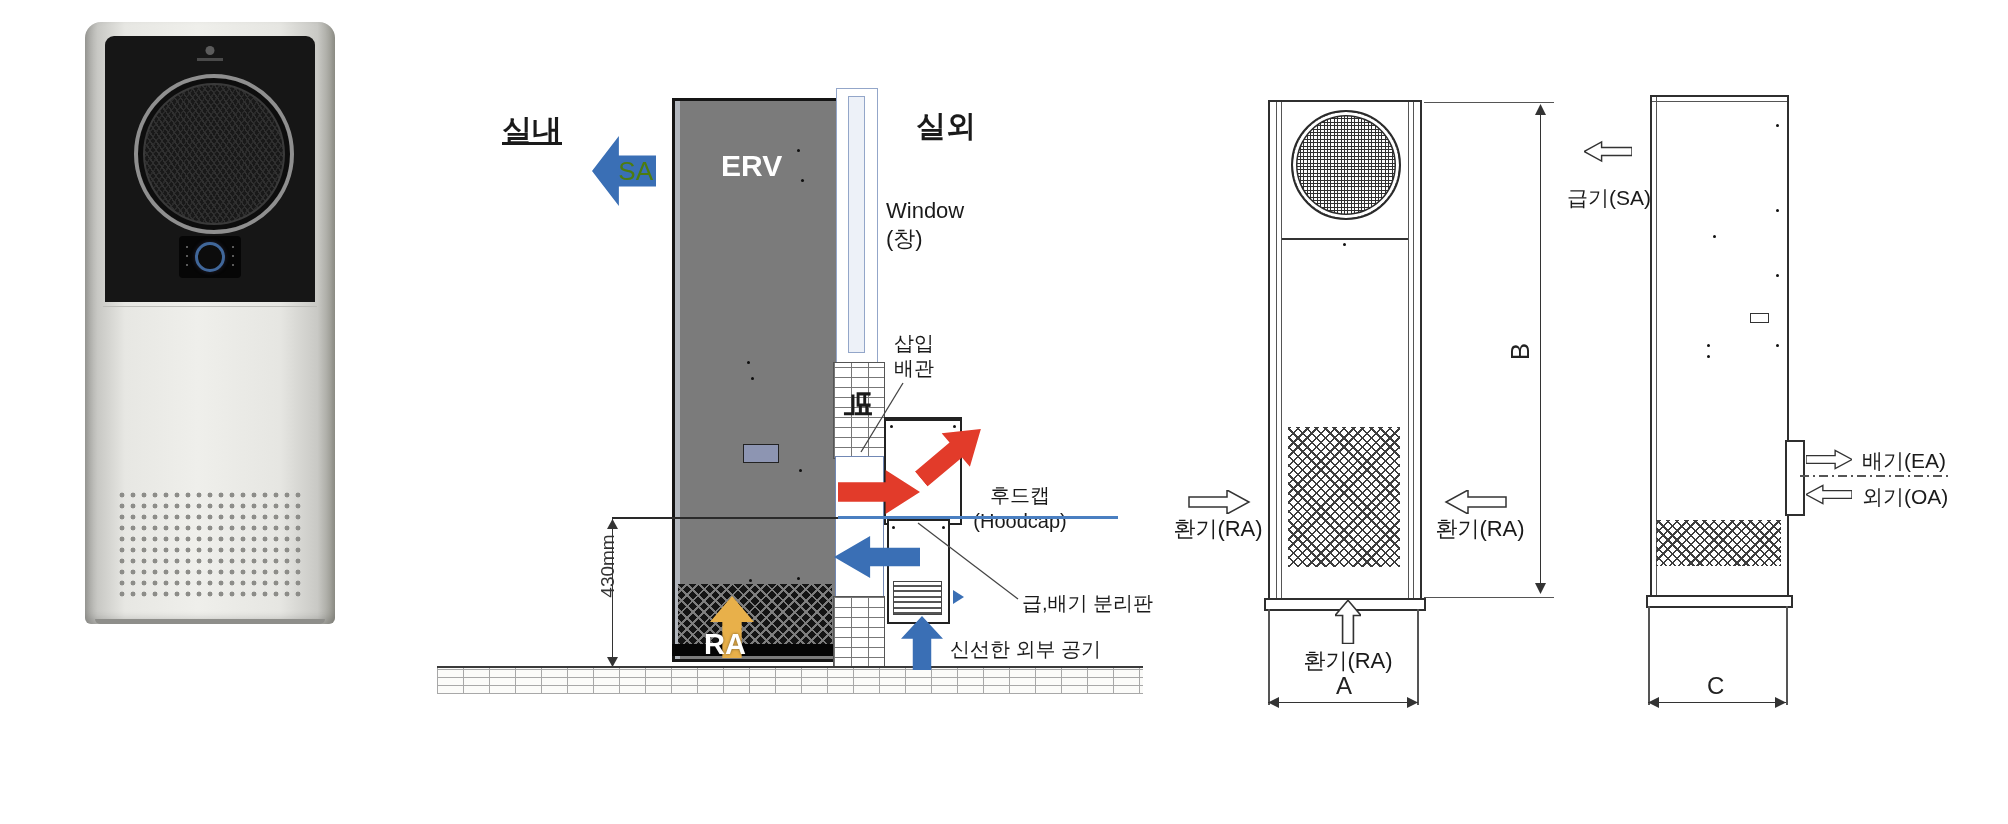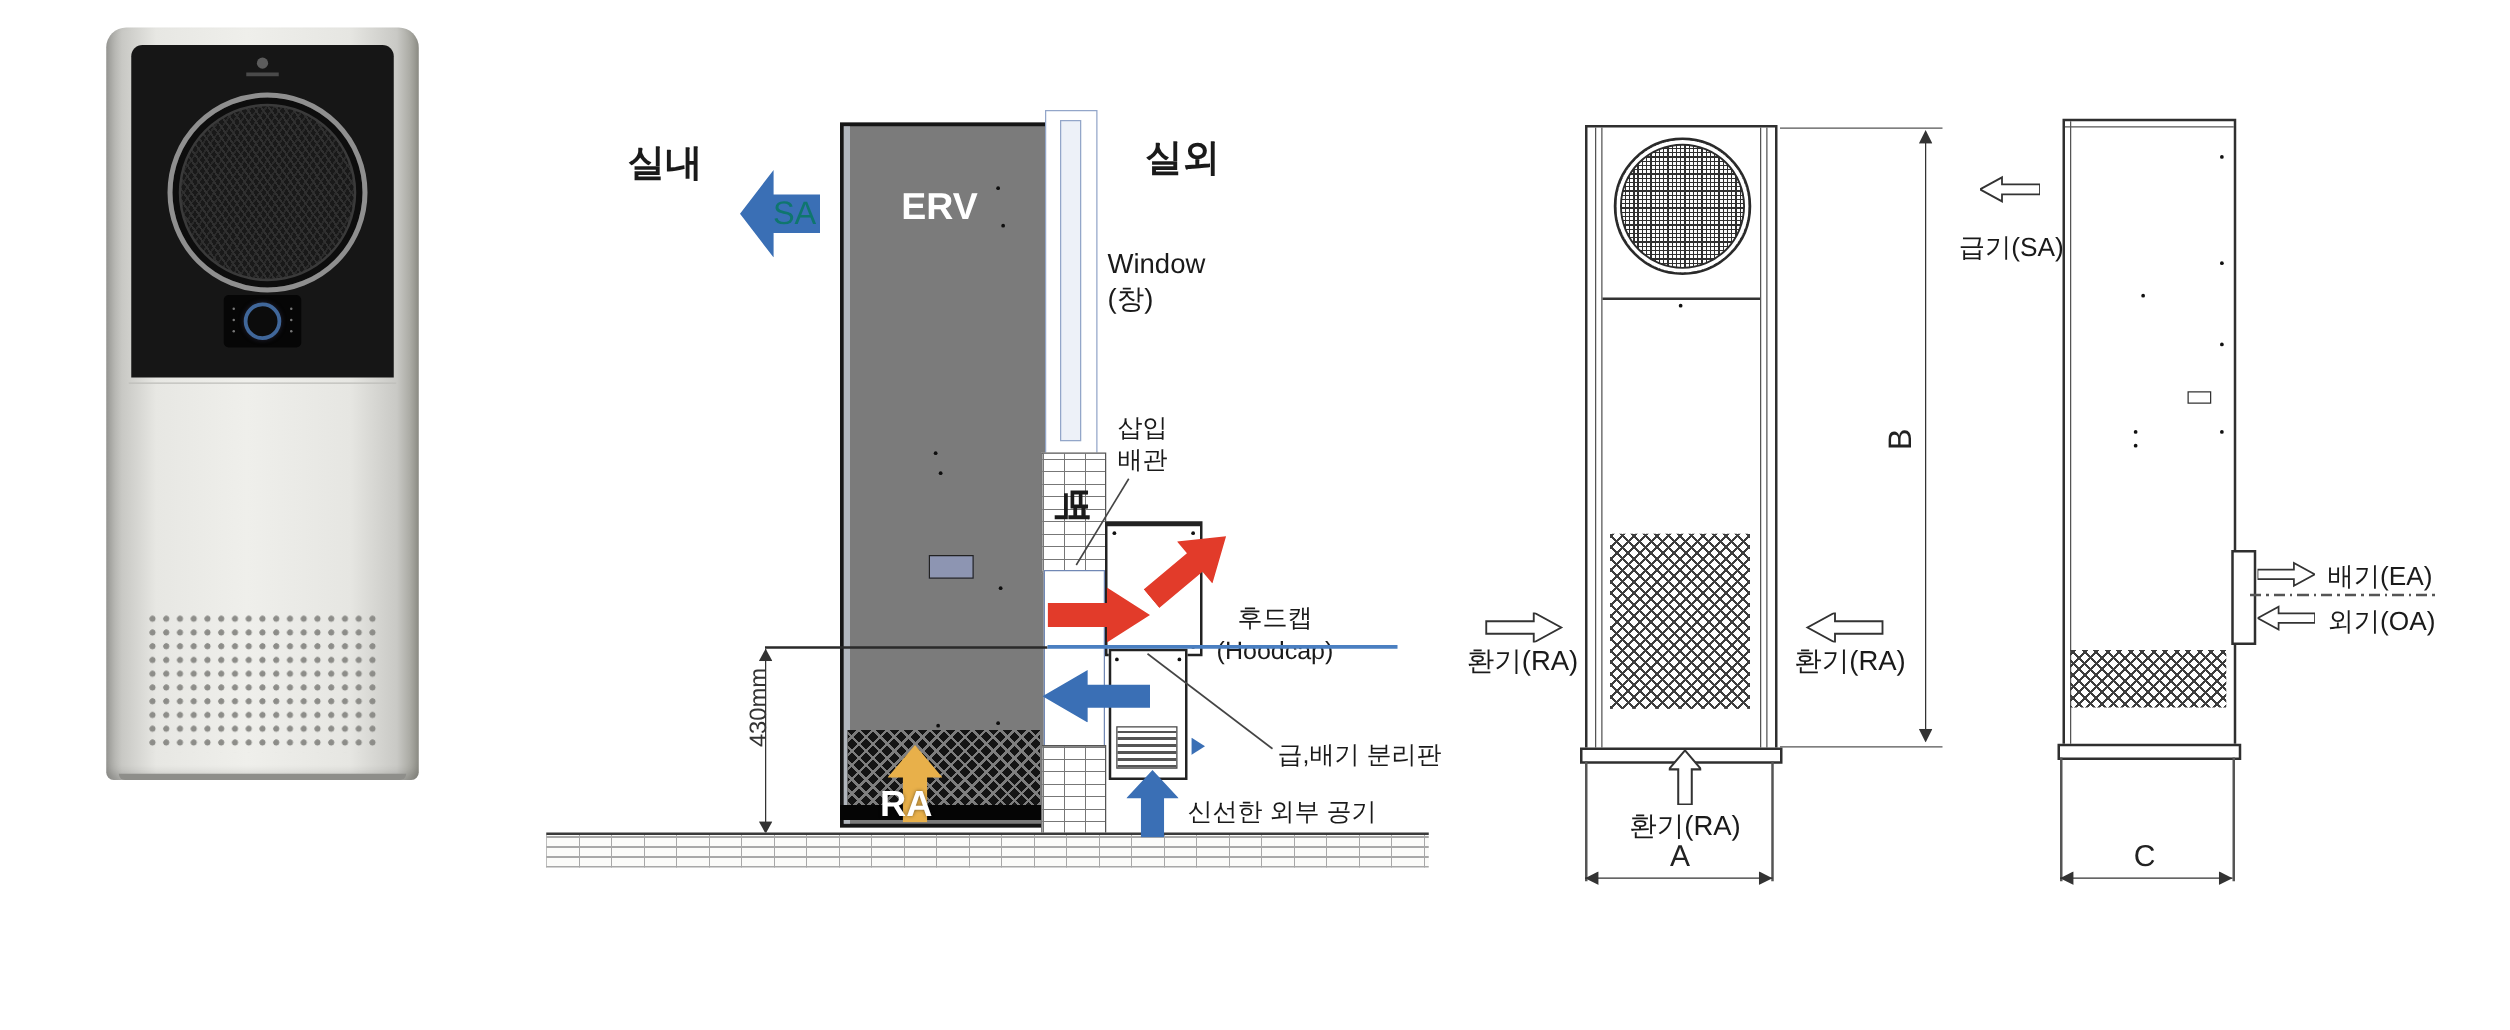--- a/index.html
+++ b/index.html
@@ -75,26 +75,26 @@
         <div class="abs ctrl-ring" style="left:50%;top:50%;transform:translate(-50%,-50%);width:24px;height:24px;"></div>
         <div class="abs" style="left:7px;top:10px;width:2px;height:2px;background:#777;border-radius:50%;box-shadow:0 9px 0 #777,0 18px 0 #777;"></div>
         <div class="abs" style="right:7px;top:10px;width:2px;height:2px;background:#777;border-radius:50%;box-shadow:0 9px 0 #777,0 18px 0 #777;"></div>
       </div>
     </div>
     <div class="abs seam" style="left:18px;top:284px;width:214px;"></div>
     <div class="abs perf" style="left:32px;top:468px;width:186px;height:112px;"></div>
     <div class="abs" style="left:10px;bottom:0;width:230px;height:5px;background:#8e8e8a;border-radius:0 0 5px 5px;"></div>
   </div>
 
-  <div class="lbl b kr" style="left:502px;top:110px;font-size:30px;">실내</div>
+  <div class="lbl b kr" style="left:502px;top:110px;font-size:30px;text-decoration:underline;">실내</div>
   <div class="lbl b kr" style="left:916px;top:106px;font-size:30px;">실외</div>
 
   <div class="abs" style="left:592px;top:136px;width:64px;height:70px;">
     <div class="arrow-shape clip-left" style="background:#3a6fb5;"></div>
-    <span class="lbl" style="right:3px;top:50%;transform:translateY(-50%);color:#0f766e;font-size:26px;">SA</span>
+    <span class="lbl" style="right:3px;top:50%;transform:translateY(-50%);color:#4d7c0f;font-size:26px;">SA</span>
   </div>
 
   <div class="abs" style="left:672px;top:98px;width:166px;height:558px;background:#7b7b7b;border:3px solid #151515;padding-left:28px;">
     <div class="abs" style="left:0;top:0;width:5px;height:100%;background:#c3c9d3;opacity:.75;"></div>
     <span class="lbl b" style="left:46px;top:48px;color:#fff;font-size:30px;">ERV</span>
     <div class="abs" style="left:122px;top:48px;width:3px;height:3px;border-radius:50%;background:#0e0e0e;
                 box-shadow:4px 30px 0 #0e0e0e,-50px 212px 0 #0e0e0e,-46px 228px 0 #0e0e0e,2px 320px 0 #0e0e0e,-48px 430px 0 #0e0e0e,0 428px 0 #0e0e0e;"></div>
     <div class="abs" style="left:68px;top:343px;width:34px;height:17px;background:#8d95b2;border:1.5px solid #222;"></div>
     <div class="abs xhatch-dark" style="left:3px;top:483px;width:154px;height:60px;"></div>
     <div class="abs" style="left:-3px;top:543px;width:166px;height:12px;background:#050505;"></div>

